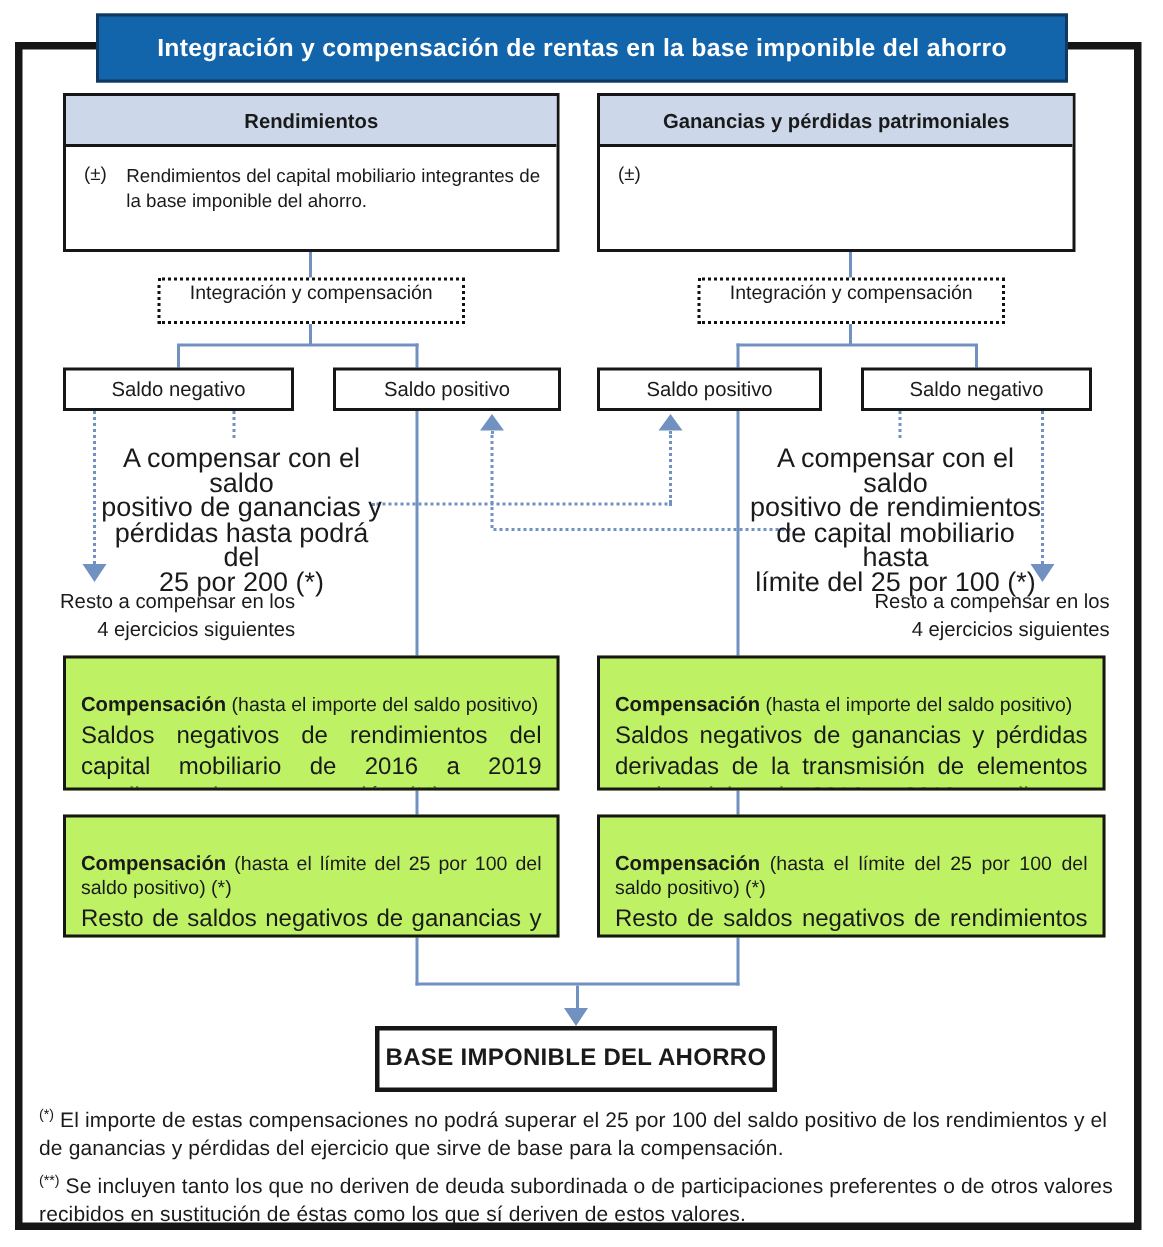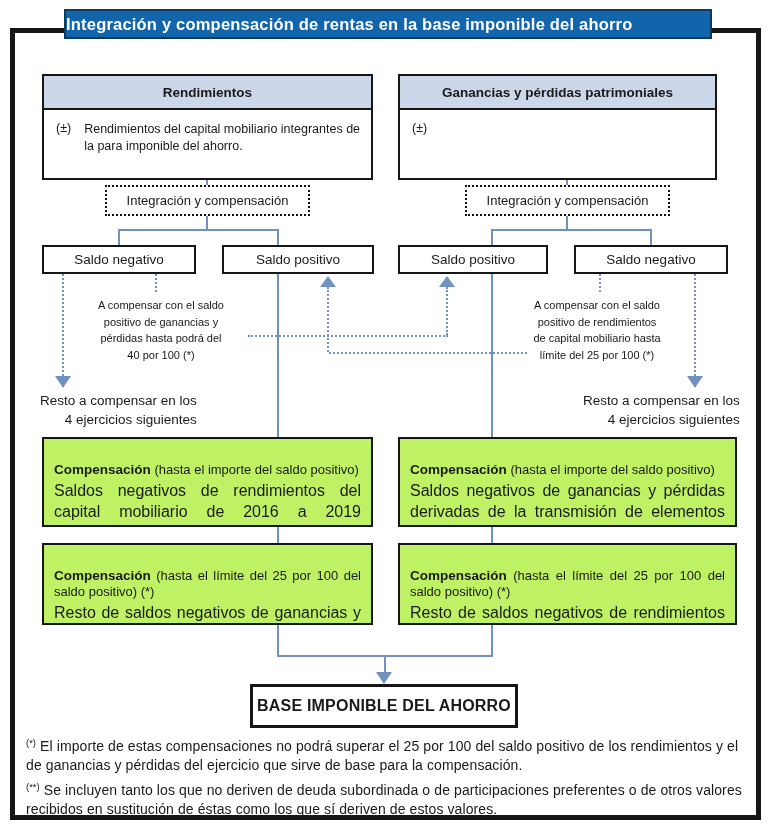--- a/index.html
+++ b/index.html
@@ -8,56 +8,56 @@
     --line:#7191c1;
     --ink:#1a1a1a;
   }
   html,body{margin:0;padding:0;background:#fff;}
   .stage{
     position:relative;width:775px;height:831px;background:#fff;overflow:hidden;
     font-family:"Liberation Sans","DejaVu Sans",sans-serif;color:var(--ink);
   }
   .frame{position:absolute;left:10px;top:28px;width:751px;height:792px;
     border:5px solid #161616;box-sizing:border-box;}
-  .title-bar{position:absolute;left:64px;top:9px;width:648px;height:30px;
+  .title-bar{position:absolute;left:64px;top:9px;width:648px;height:46px;
     background:var(--title-bg);border:2px solid #10395f;box-sizing:border-box;
-    display:flex;align-items:center;}
+    display:flex;align-items:center;justify-content:center;}
   .title-bar span{color:#fff;font-weight:bold;font-size:16.5px;letter-spacing:.2px;}
 
   
   .vline{position:absolute;width:2px;background:var(--line);}
   .hline{position:absolute;height:2px;background:var(--line);}
   .dvline{position:absolute;width:0;border-left:2px dotted var(--line);}
   .dhline{position:absolute;height:0;border-top:2px dotted var(--line);}
   .arr-down{position:absolute;width:0;height:0;
     border-left:8px solid transparent;border-right:8px solid transparent;
     border-top:12px solid var(--line);}
   .arr-up{position:absolute;width:0;height:0;
     border-left:8px solid transparent;border-right:8px solid transparent;
     border-bottom:11px solid var(--line);}
 
   
-  .topbox{position:absolute;top:74px;height:106px;border:2.5px solid #161616;
+  .topbox{position:absolute;top:62px;height:106px;border:2.5px solid #161616;
     background:#fff;box-sizing:border-box;}
   .topbox-header{height:34px;background:var(--header-bg);border-bottom:2.5px solid #161616;
     display:flex;align-items:center;justify-content:center;box-sizing:border-box;}
   .topbox-header span{font-weight:bold;font-size:13.5px;}
   .topbox-body{display:flex;gap:13px;padding:11px 10px 0 12px;}
   .topbox-body .sign{font-size:12.5px;flex:0 0 auto;}
   .topbox-body .desc{font-size:12.5px;line-height:1.32;max-width:278px;}
 
   .intbox{position:absolute;top:185px;width:205px;height:31px;background:#fff;
     border:2px dotted #111;box-sizing:border-box;
-    display:flex;align-items:center;justify-content:center;font-size:13px;}
+    display:flex;align-items:flex-start;justify-content:center;font-size:13px;}
 
   .saldo{position:absolute;top:245px;height:29px;border:2px solid #161616;background:#fff;
     box-sizing:border-box;display:flex;align-items:center;justify-content:center;
     font-size:13.5px;}
 
-  .note{position:absolute;width:196px;text-align:center;font-size:11px;line-height:16.5px;}
+  .note{position:absolute;width:196px;text-align:center;font-size:18px;line-height:16.5px;}
   .resto{position:absolute;font-size:13.5px;line-height:19px;text-align:right;}
 
   .comp{position:absolute;border:2.5px solid #161616;background:#bef264;box-sizing:border-box;
     padding:23px 10px;overflow:hidden;}
   .comp p{margin:0;text-align:justify;}
   .comp .comp-title{font-size:13px;line-height:1.22;}
   .comp .comp-title b{font-size:13.5px;}
   .comp .comp-body{font-size:16px;line-height:1.28;margin-top:3px;}
 
   .base-box{position:absolute;left:250px;top:684px;width:268px;height:44px;
@@ -109,40 +109,40 @@
   <div class="title-bar">
     <span>Integración y compensación de rentas en la base imponible del ahorro</span>
   </div>
 
   <div class="topbox" style="left:42px;width:331px;">
     <div class="topbox-header">
       <span>Rendimientos</span>
     </div>
     <div class="topbox-body">
       <span class="sign">(±)</span>
-      <span class="desc">Rendimientos del capital mobiliario integrantes de la para imponible del ahorro.</span>
+      <span class="desc">Rendimientos del capital mobiliario integrantes de la base imponible del ahorro.</span>
     </div>
   </div>
 
   <div class="intbox" style="left:105px;">
     <span>Integración y compensación</span>
   </div>
 
   <div class="saldo" style="left:42px;width:154px;">
     <span>Saldo negativo</span>
   </div>
   <div class="saldo" style="left:222px;width:152px;">
     <span>Saldo positivo</span>
   </div>
 
   <div class="note" style="left:63px;top:297px;">
     <div>A compensar con el saldo</div>
     <div>positivo de ganancias y</div>
     <div>pérdidas hasta podrá del</div>
-    <div>40 por 100 (*)</div>
+    <div>25 por 200 (*)</div>
   </div>
 
   <div class="resto" style="left:40px;top:391px;">
     <div>Resto a compensar en los</div>
     <div>4 ejercicios siguientes</div>
   </div>
 
   <div class="comp" style="left:42px;top:437px;width:331px;height:90px;">
     <p class="comp-title">
       <b>Compensación</b>

